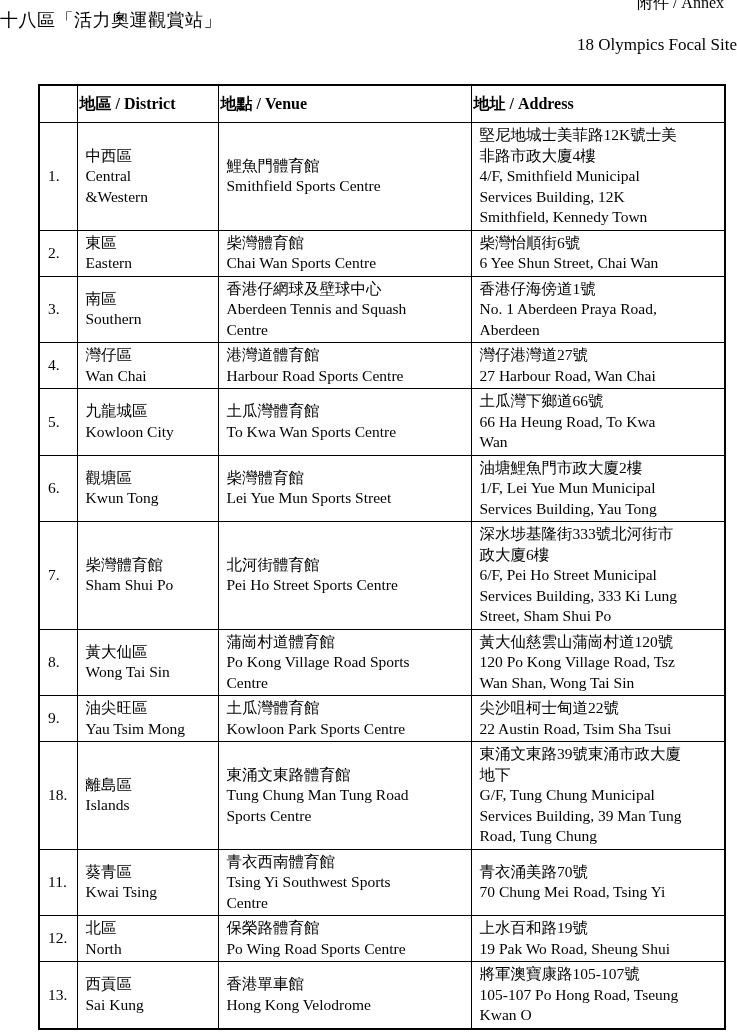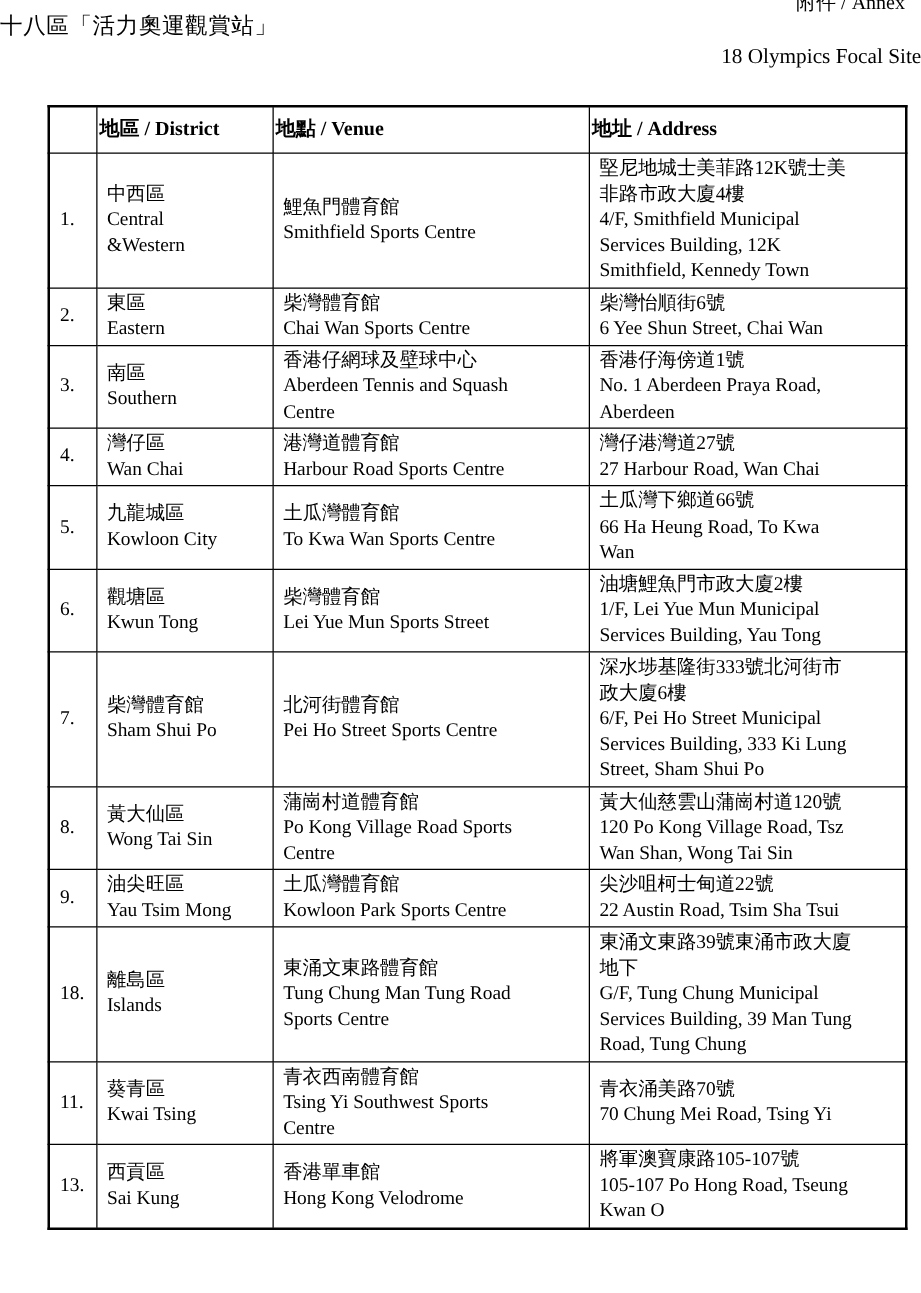--- a/index.html
+++ b/index.html
@@ -252,20 +252,35 @@
       <div class="zh">青衣西南體育館</div>
       <div class="en">Tsing Yi Southwest Sports
 Centre</div>
     </td>
     <td>
       <div class="zh">青衣涌美路70號</div>
       <div class="en">70 Chung Mei Road, Tsing Yi</div>
     </td>
   </tr>
 
+  <tr>
+    <td class="c-num">12.</td>
+    <td>
+      <div class="zh">北區</div>
+      <div class="en">North</div>
+    </td>
+    <td>
+      <div class="zh">保榮路體育館</div>
+      <div class="en">Po Wing Road Sports Centre</div>
+    </td>
+    <td>
+      <div class="zh">上水百和路19號</div>
+      <div class="en">19 Pak Wo Road, Sheung Shui</div>
+    </td>
+  </tr>
 
   <tr>
     <td class="c-num">13.</td>
     <td>
       <div class="zh">西貢區</div>
       <div class="en">Sai Kung</div>
     </td>
     <td>
       <div class="zh">香港單車館</div>
       <div class="en">Hong Kong Velodrome</div>

